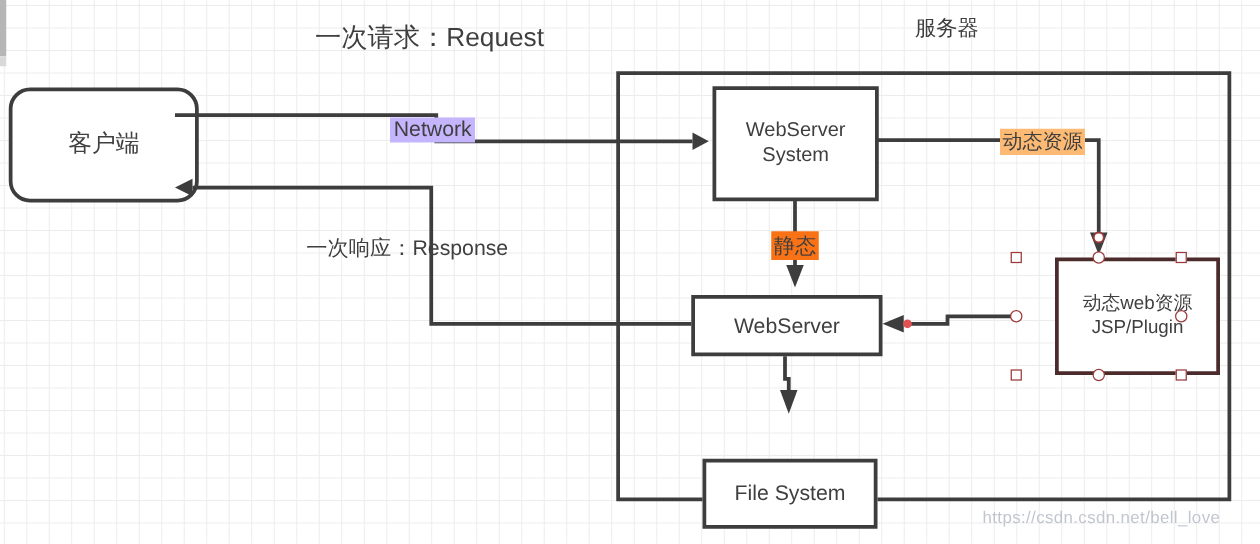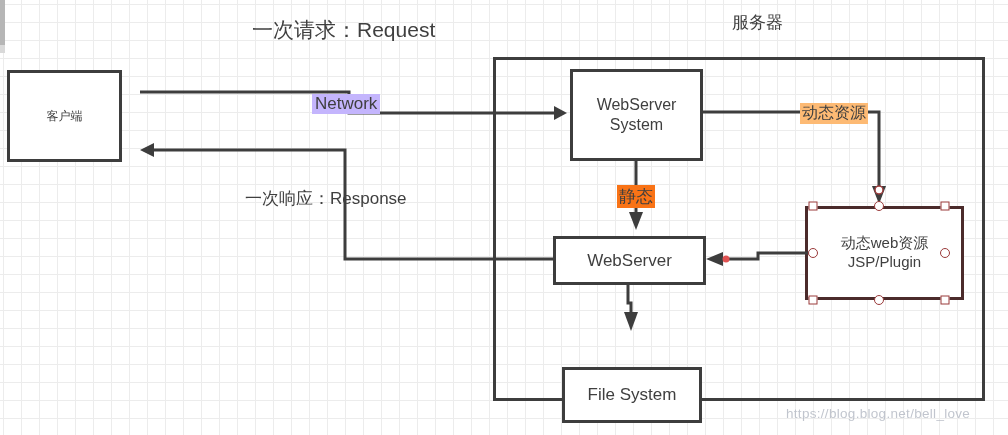--- a/index.html
+++ b/index.html
@@ -29,29 +29,29 @@
   .scroll-strip{position:absolute;left:0;top:0;width:5px;height:45px;background:#b6b6b6;z-index:6;}
   .scroll-strip-tail{position:absolute;left:0;top:45px;width:5px;height:8px;background:#d9d9d9;z-index:6;}
 
   .node{
     position:absolute;box-sizing:border-box;background:#fff;
     border:3px solid var(--line);
     display:flex;flex-direction:column;align-items:center;justify-content:center;
     text-align:center;z-index:1;line-height:1.25;
   }
   .node span{display:block;}
-  .node-client{left:7px;top:70px;width:115px;height:92px;font-size:12px;}
+  .node-client{left:7px;top:70px;width:152px;height:92px;font-size:19px;border-radius:17px;}
   .container-box{
     position:absolute;box-sizing:border-box;border:3px solid var(--line);
     left:493px;top:57px;width:492px;height:344px;background:transparent;z-index:0;
   }
   .node-plugin{left:570px;top:69px;width:133px;height:92px;font-size:16px;}
   .node-webserver{left:553px;top:236px;width:153px;height:49px;font-size:17px;}
   .node-filesystem{left:562px;top:335px;width:140px;height:56px;font-size:17px;margin-top:32px;}
-  .node-jsp{left:805px;top:206px;width:159px;height:94px;font-size:15px;border-color:var(--sel-border);}
+  .node-jsp{left:844px;top:206px;width:132px;height:94px;font-size:15px;border-color:var(--sel-border);}
 
   svg.wires{position:absolute;left:0;top:0;z-index:2;}
   .connector{stroke:var(--line);stroke-width:3;fill:none;}
   .arrowhead{fill:var(--line);stroke:none;}
   .endpoint-circle{fill:#fff;stroke:var(--sel);stroke-width:1.5;}
   .endpoint-dot{fill:var(--dot);stroke:none;}
 
   .flabel{
     position:absolute;z-index:3;white-space:nowrap;color:var(--text);
   }
@@ -139,13 +139,13 @@
 
 <div class="handle" style="left:813px;top:206px;"></div>
 <div class="handle" style="left:945px;top:206px;"></div>
 <div class="handle" style="left:813px;top:300px;"></div>
 <div class="handle" style="left:945px;top:300px;"></div>
 <div class="handle round" style="left:879px;top:206px;"></div>
 <div class="handle round" style="left:879px;top:300px;"></div>
 <div class="handle round" style="left:813px;top:253px;"></div>
 <div class="handle round" style="left:945px;top:253px;"></div>
 
-<div class="watermark">https://blog.blog.net/bell_love</div>
+<div class="watermark">https://csdn.csdn.net/bell_love</div>
 
 </body></html>

